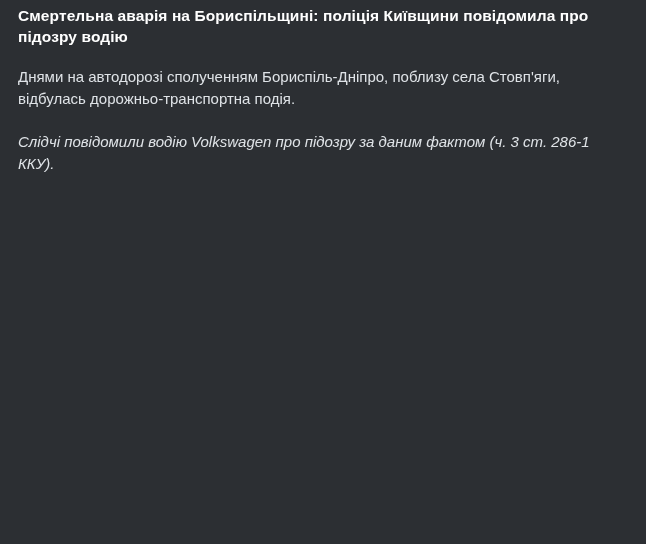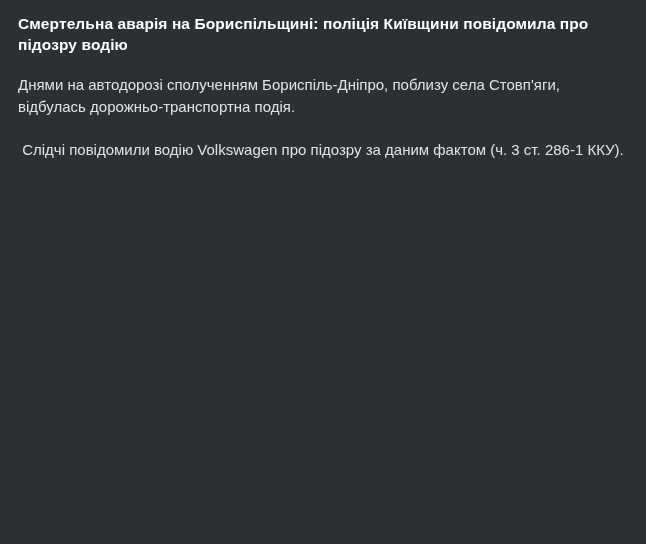--- a/index.html
+++ b/index.html
@@ -11,40 +11,40 @@
     height: 544px;
     background: #2c2f33;
     font-family: "Liberation Sans", sans-serif;
     color: #e8eaed;
     overflow: hidden;
   }
   .article {
     box-sizing: border-box;
     width: 646px;
     height: 544px;
-    padding: 14px 18px 10px 18px;
+    padding: 6px 18px 10px 18px;
     background: #2c2f33;
   }
   .headline {
     font-size: 15.5px;
     font-weight: bold;
     line-height: 1.35;
     color: #ffffff;
     margin: 0 0 18px 0;
     letter-spacing: 0.1px;
   }
   .para {
     font-size: 15px;
     line-height: 1.5;
     color: #dfe3e7;
     margin: 6px 0 20px 0;
   }
   .para.italic {
+    font-style: italic;
     margin-bottom: 0;
-    text-align: center;
   }
   .para:last-child {
     margin-bottom: 0;
   }
 </style>
 </head>
 <body>
 
 <div class="article">
   <h1 class="headline">Смертельна аварія на Бориспільщині: поліція Київщини повідомила про підозру водію</h1>

